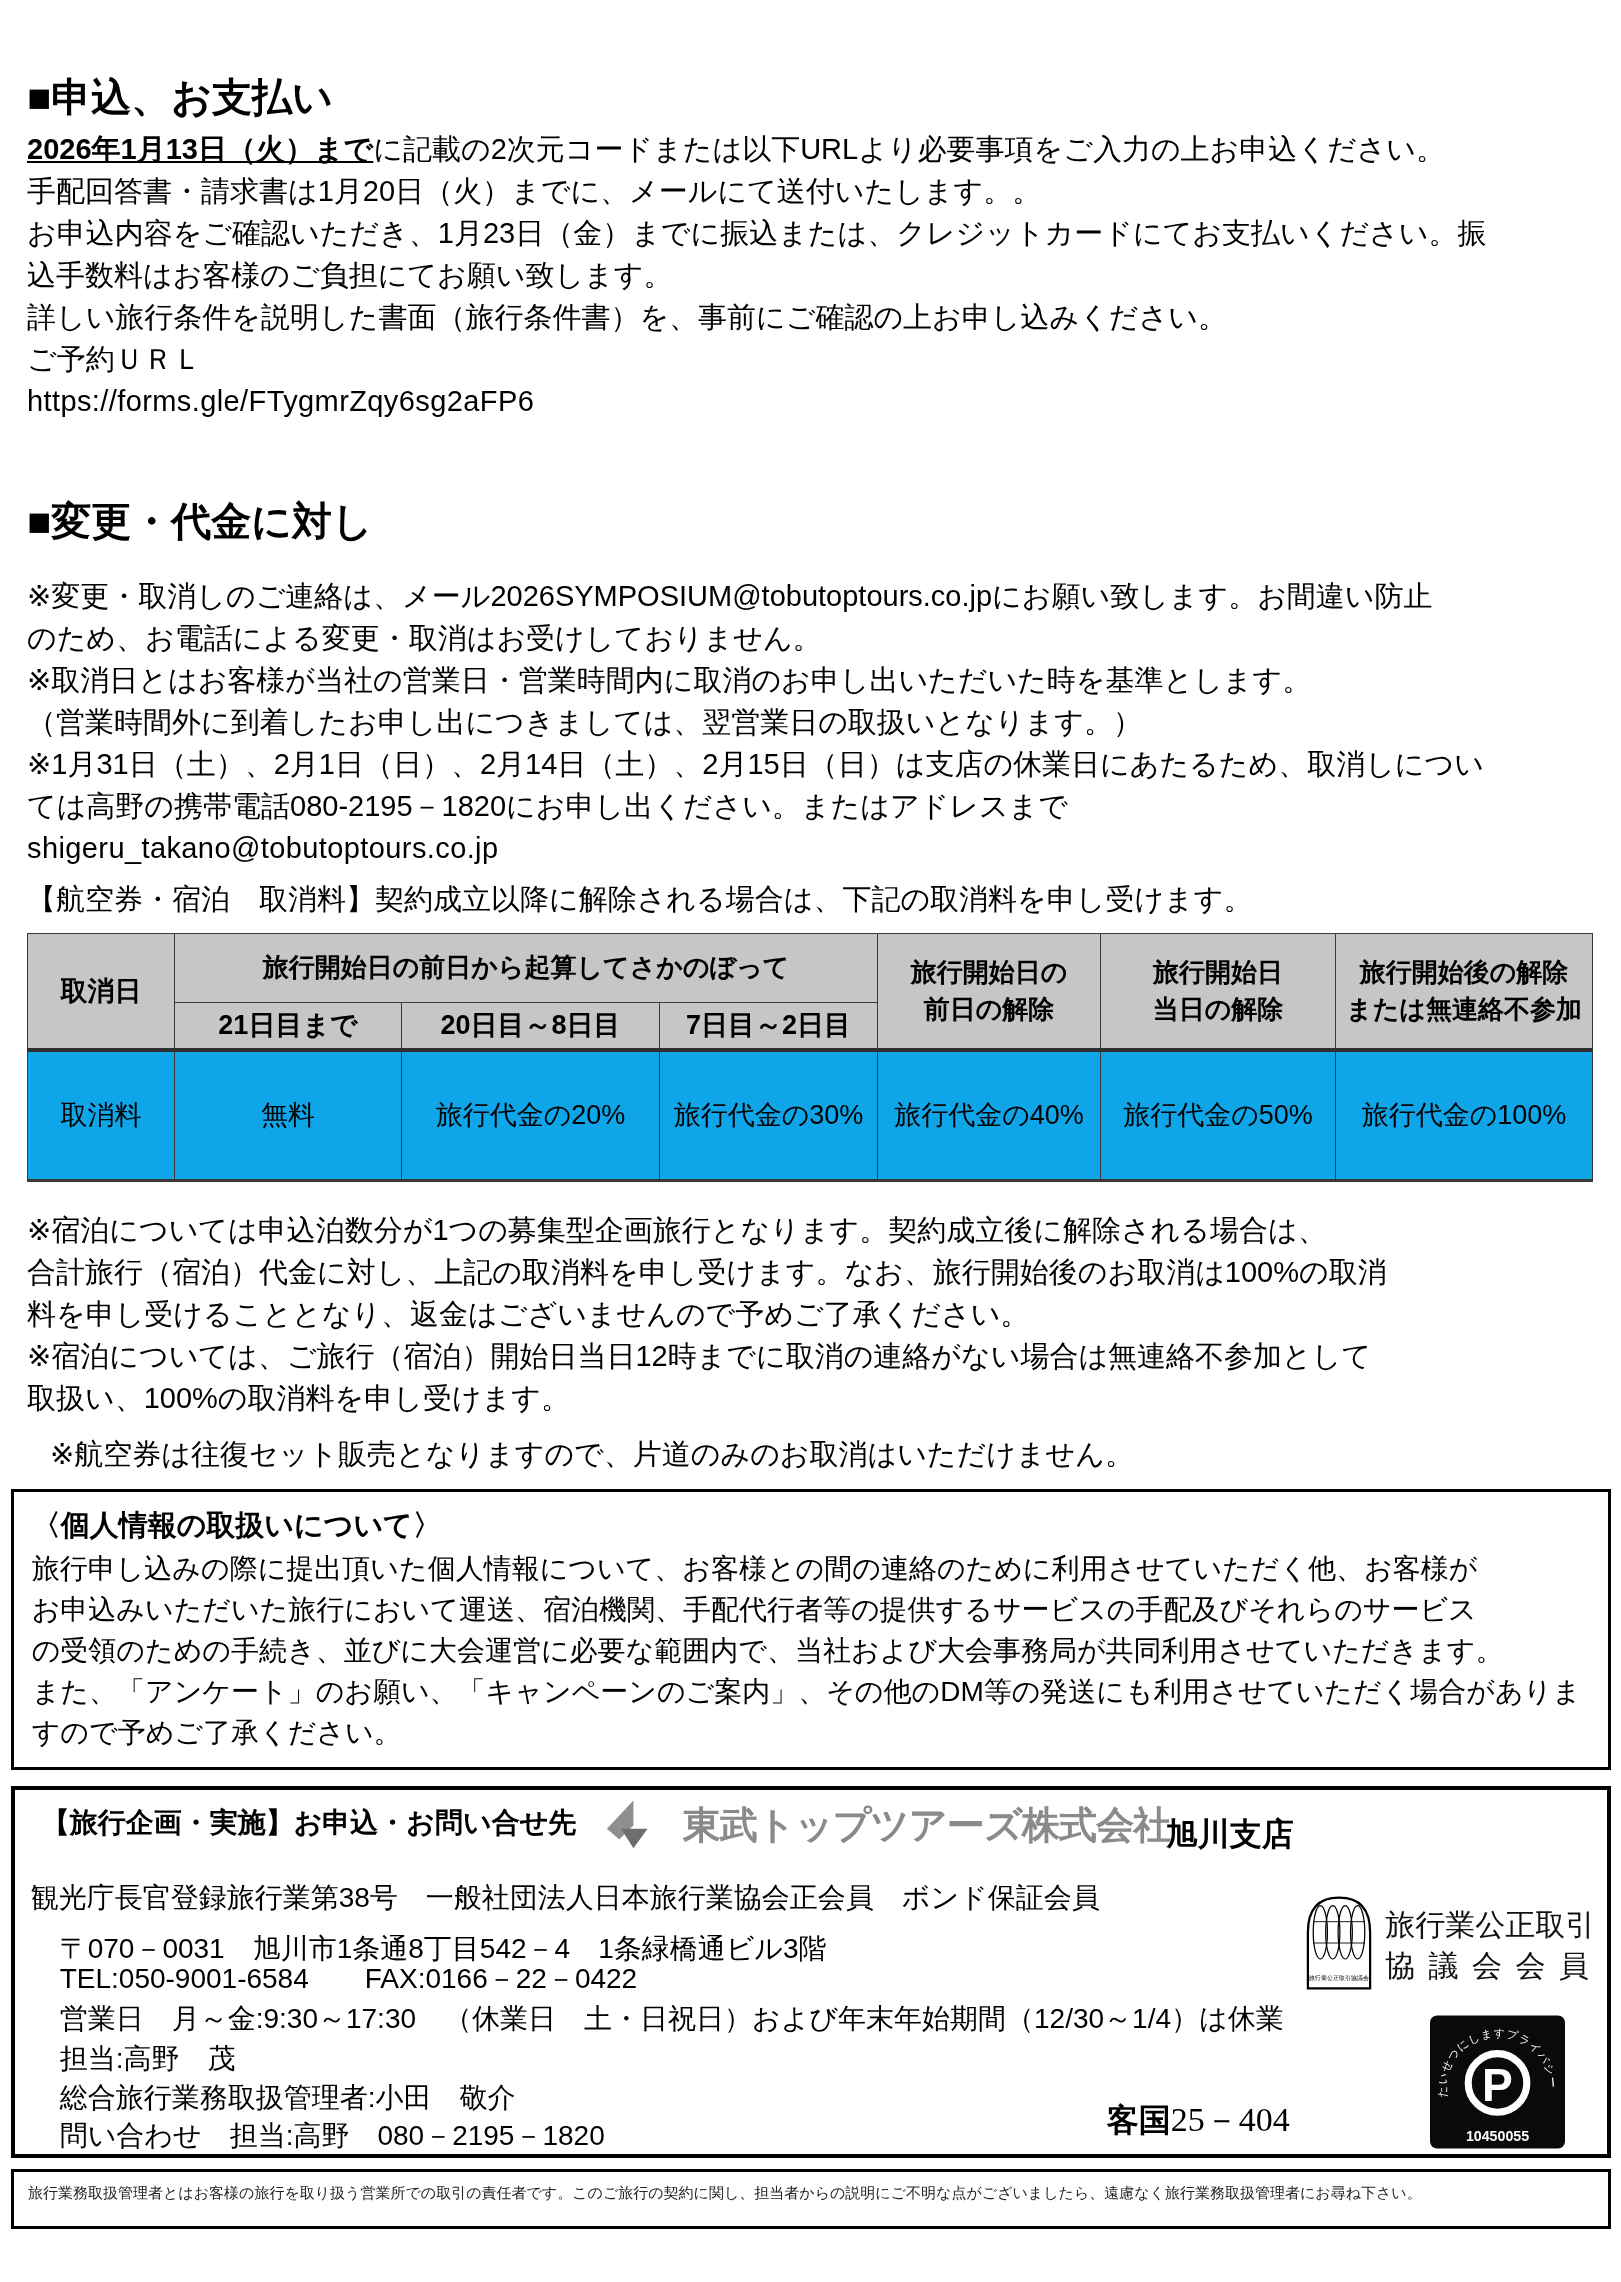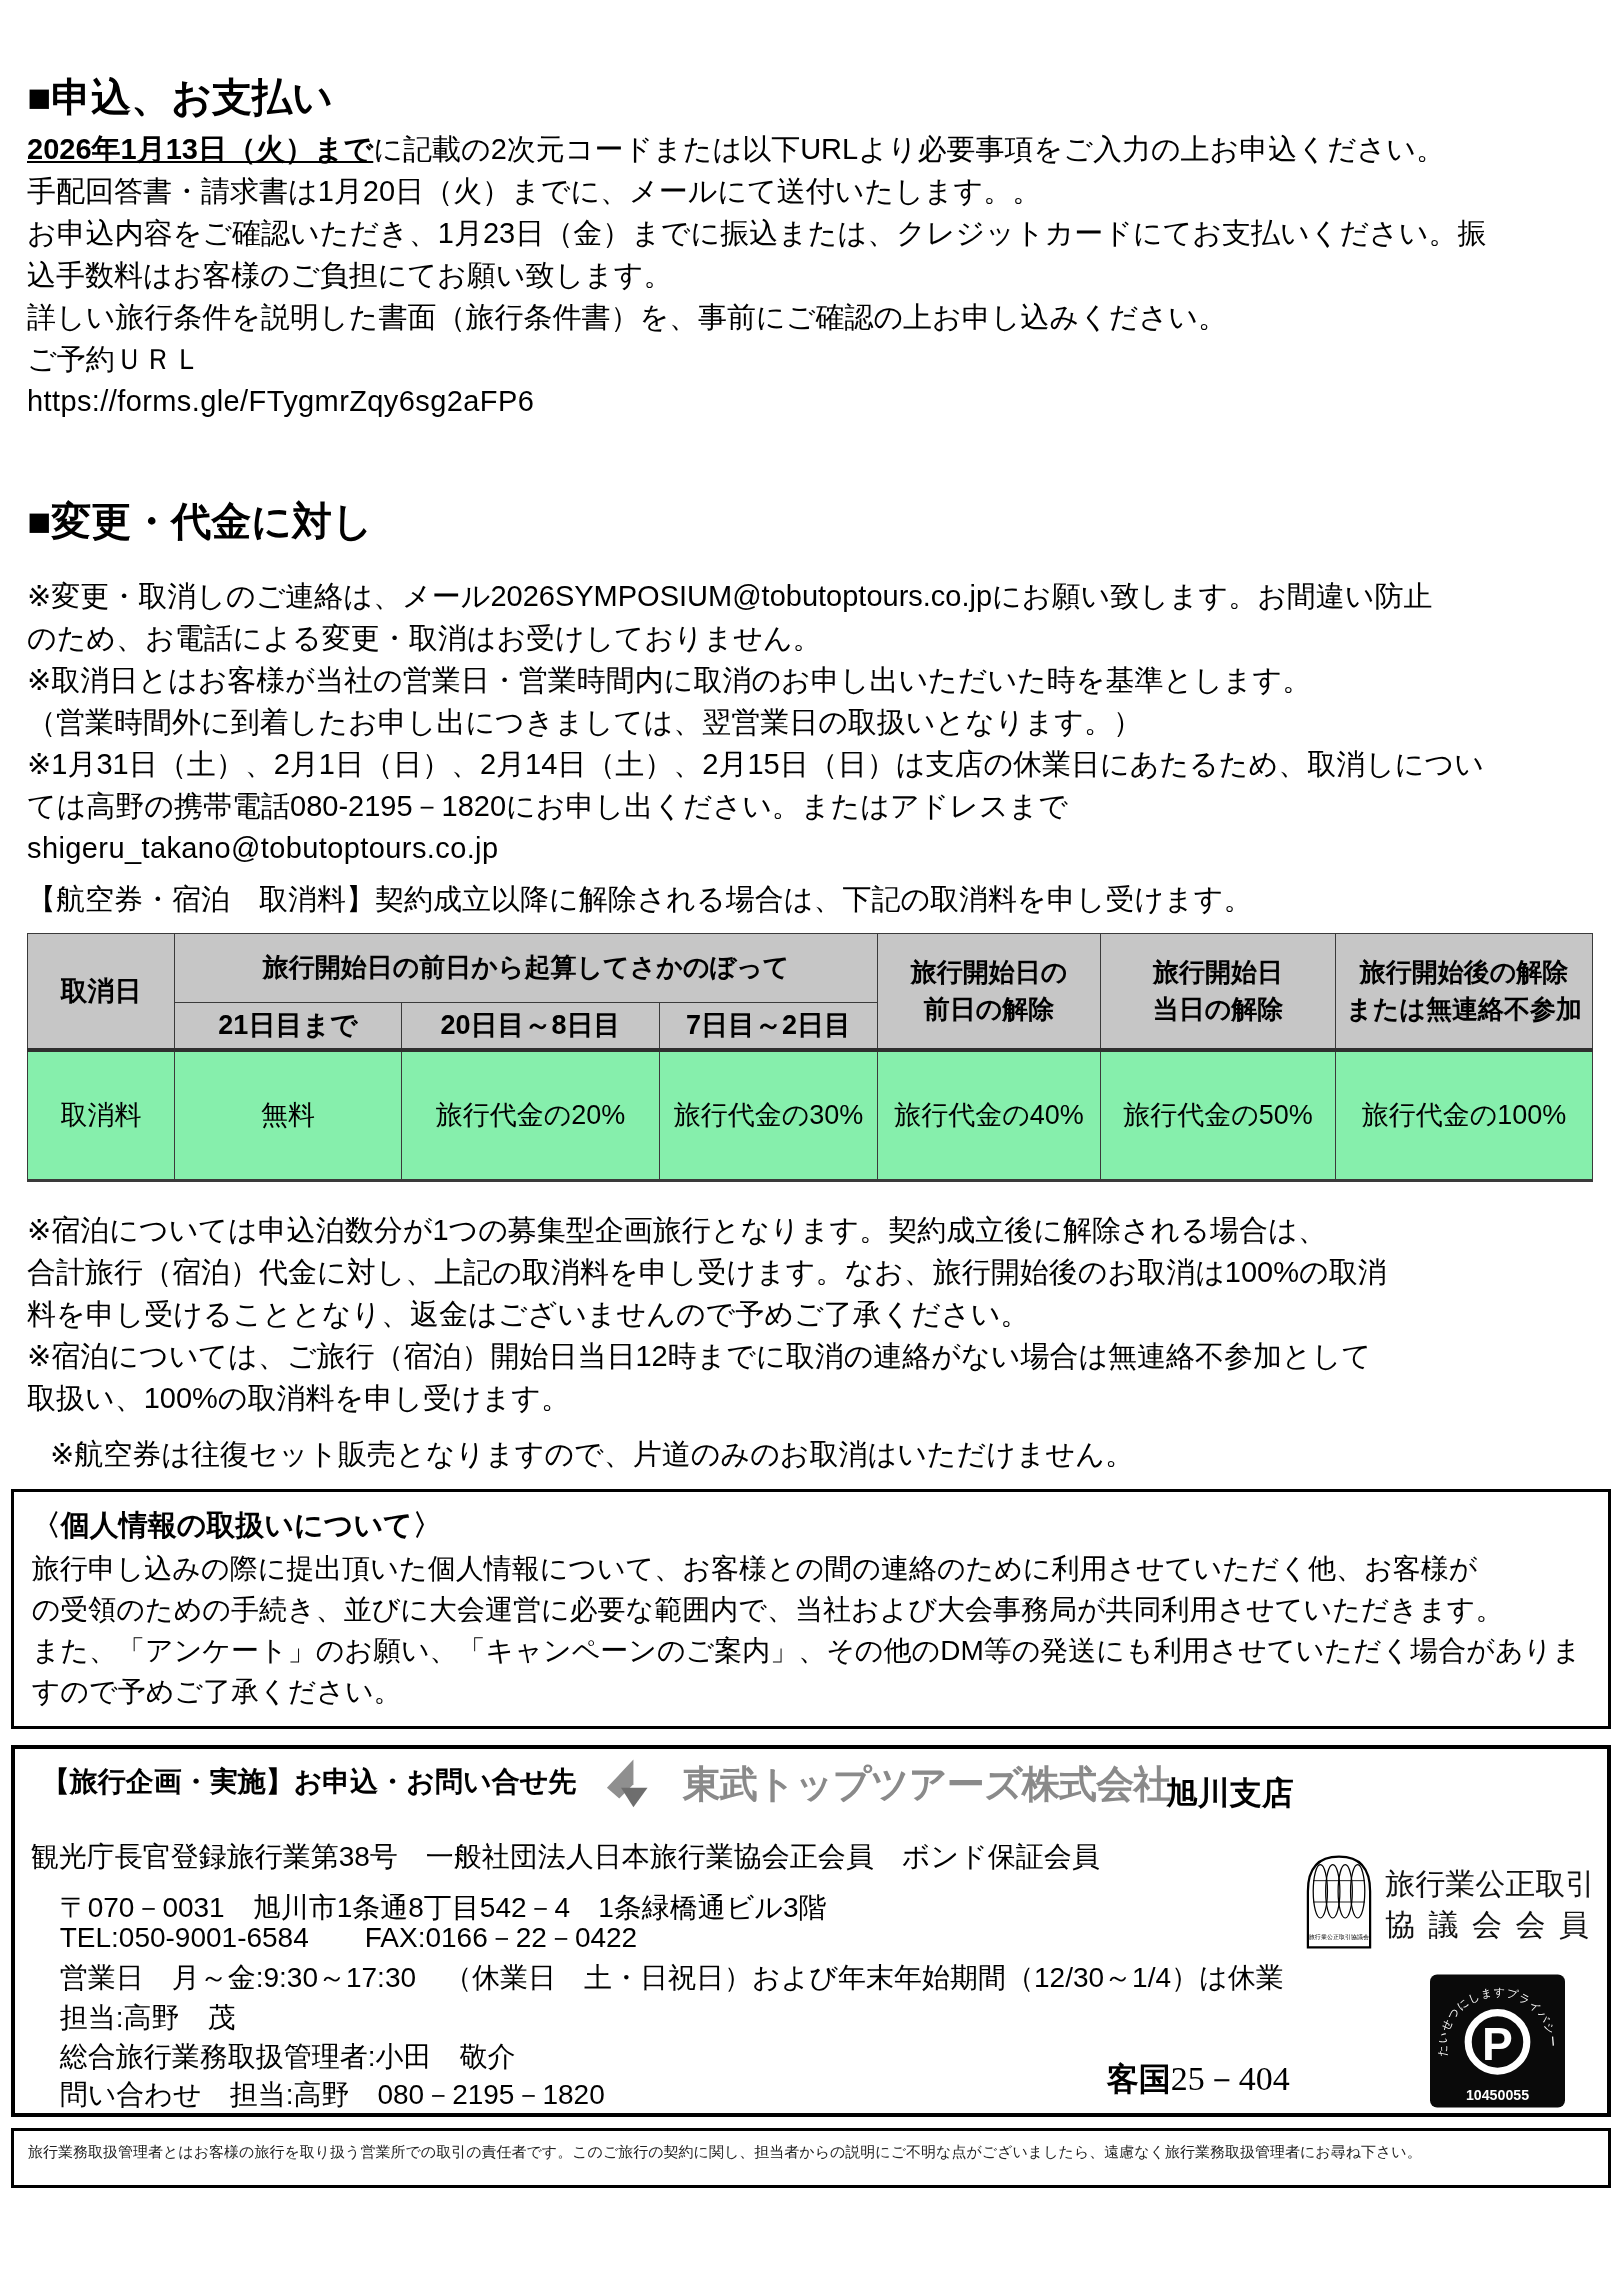--- a/index.html
+++ b/index.html
@@ -23,21 +23,21 @@
   table.cancel-table{
     border-collapse:collapse;margin:12.5px 0 0 27px;table-layout:fixed;width:1566px;
     border:1.8px solid #3a3a3a;border-bottom:3.6px solid #3a3a3a;
   }
   .cancel-table th,.cancel-table td{border:1.8px solid #3a3a3a;text-align:center;padding:0 3.6px;}
   .cancel-table thead th{background:#c6c6c6;font-weight:bold;border-bottom:4.5px solid #2f2f2f;}
   .cancel-table thead th.group-th{border-bottom:1.8px solid #3a3a3a;font-size:26px;height:68px;}
   .cancel-table thead th.sub-th{font-size:27px;height:45px;}
   .cancel-table thead th.corner-th{font-size:27px;}
   .cancel-table thead th.tall-th{font-size:26px;line-height:37px;}
-  .cancel-table td{font-size:27px;height:127px;background:#86efac;}
+  .cancel-table td{font-size:27px;height:127px;background:#0ea5e9;}
 
   .notes{margin-top:27px;}
   .air-note{margin-top:14.3px;padding-left:23px;}
 
   
   .pbox{
     margin:14.3px 10.7px 0 10.7px;border:3.6px solid #000;
     padding:10.7px 16px 14.3px 18px;
   }
   .pbox-title{font-size:29px;font-weight:bold;line-height:45px;}
@@ -159,20 +159,21 @@
     <div class="bodyline">合計旅行（宿泊）代金に対し、上記の取消料を申し受けます。なお、旅行開始後のお取消は100%の取消</div>
     <div class="bodyline">料を申し受けることとなり、返金はございませんので予めご了承ください。</div>
     <div class="bodyline">※宿泊については、ご旅行（宿泊）開始日当日12時までに取消の連絡がない場合は無連絡不参加として</div>
     <div class="bodyline">取扱い、100%の取消料を申し受けます。</div>
     <div class="bodyline air-note">※航空券は往復セット販売となりますので、片道のみのお取消はいただけません。</div>
   </div>
 
   <div class="pbox">
     <div class="pbox-title">〈個人情報の取扱いについて〉</div>
     <div class="bodyline">旅行申し込みの際に提出頂いた個人情報について、お客様との間の連絡のために利用させていただく他、お客様が</div>
+    <div class="bodyline">お申込みいただいた旅行において運送、宿泊機関、手配代行者等の提供するサービスの手配及びそれらのサービス</div>
     <div class="bodyline">の受領のための手続き、並びに大会運営に必要な範囲内で、当社および大会事務局が共同利用させていただきます。</div>
     <div class="bodyline">また、「アンケート」のお願い、「キャンペーンのご案内」、その他のDM等の発送にも利用させていただく場合がありま</div>
     <div class="bodyline">すので予めご了承ください。</div>
   </div>
 
   <div class="footer-box">
     <div class="fb-label">【旅行企画・実施】お申込・お問い合せ先</div>
 
     <div class="fb-logo">
       <span>

